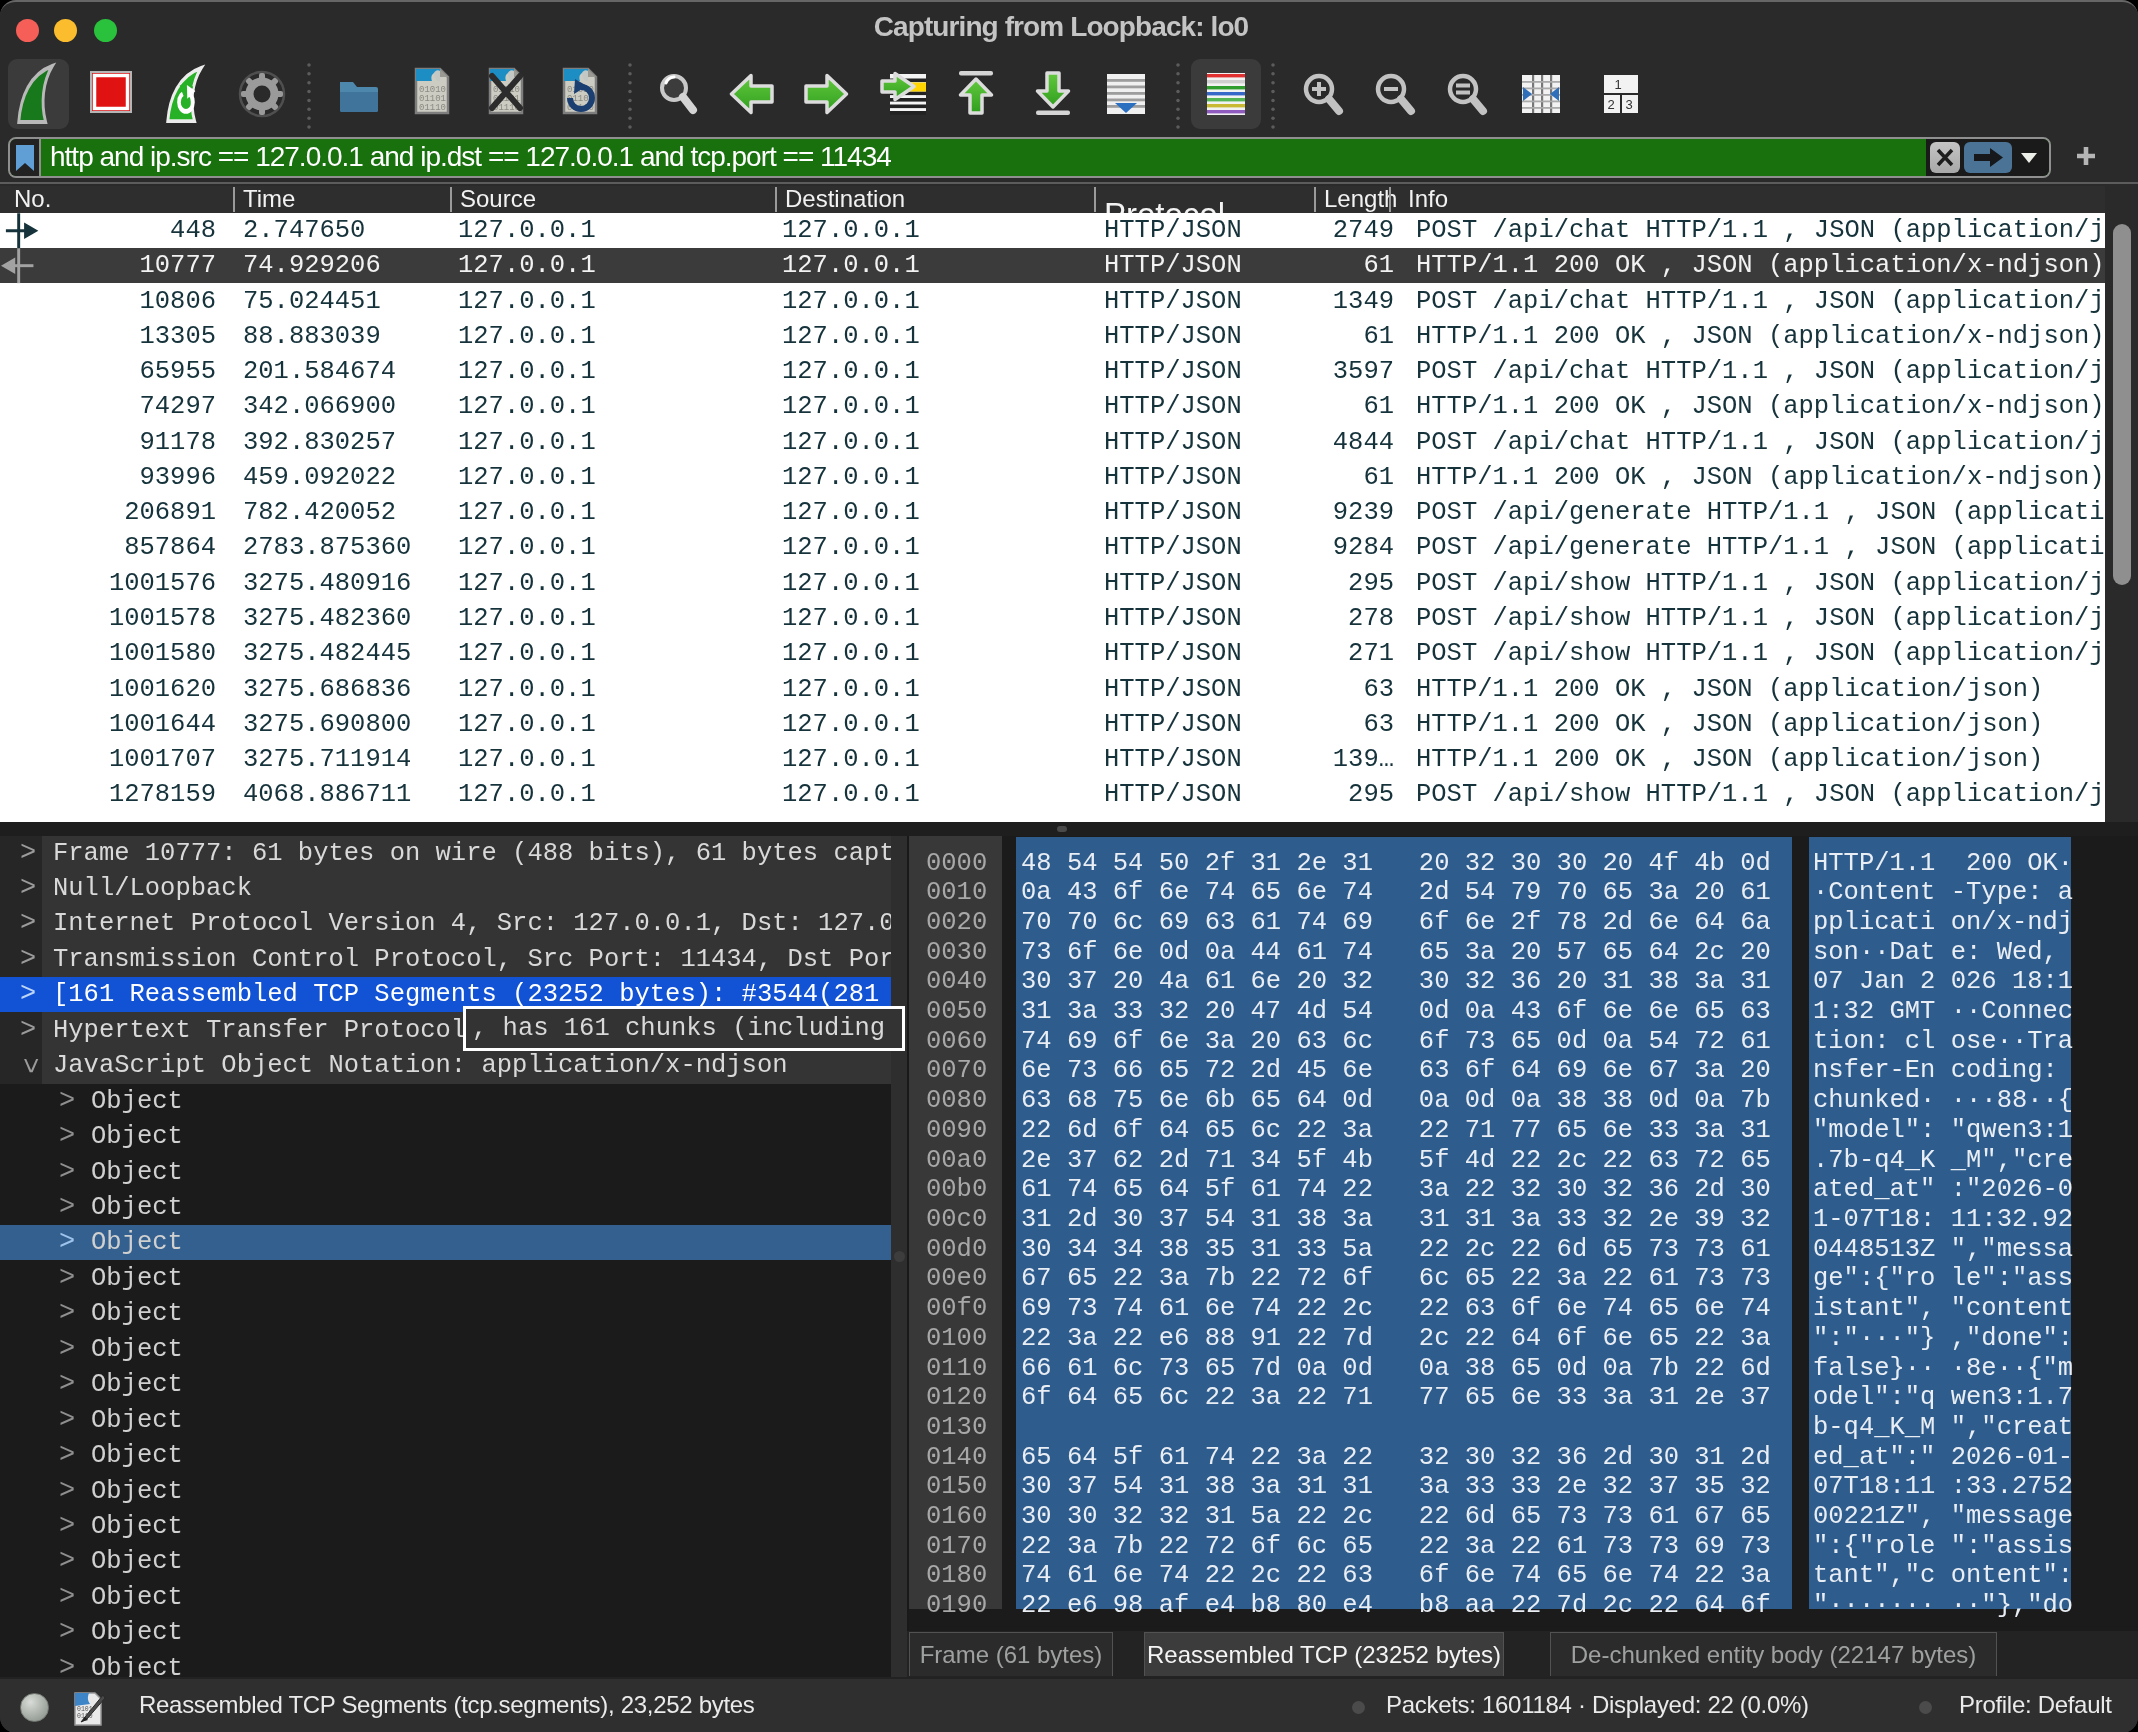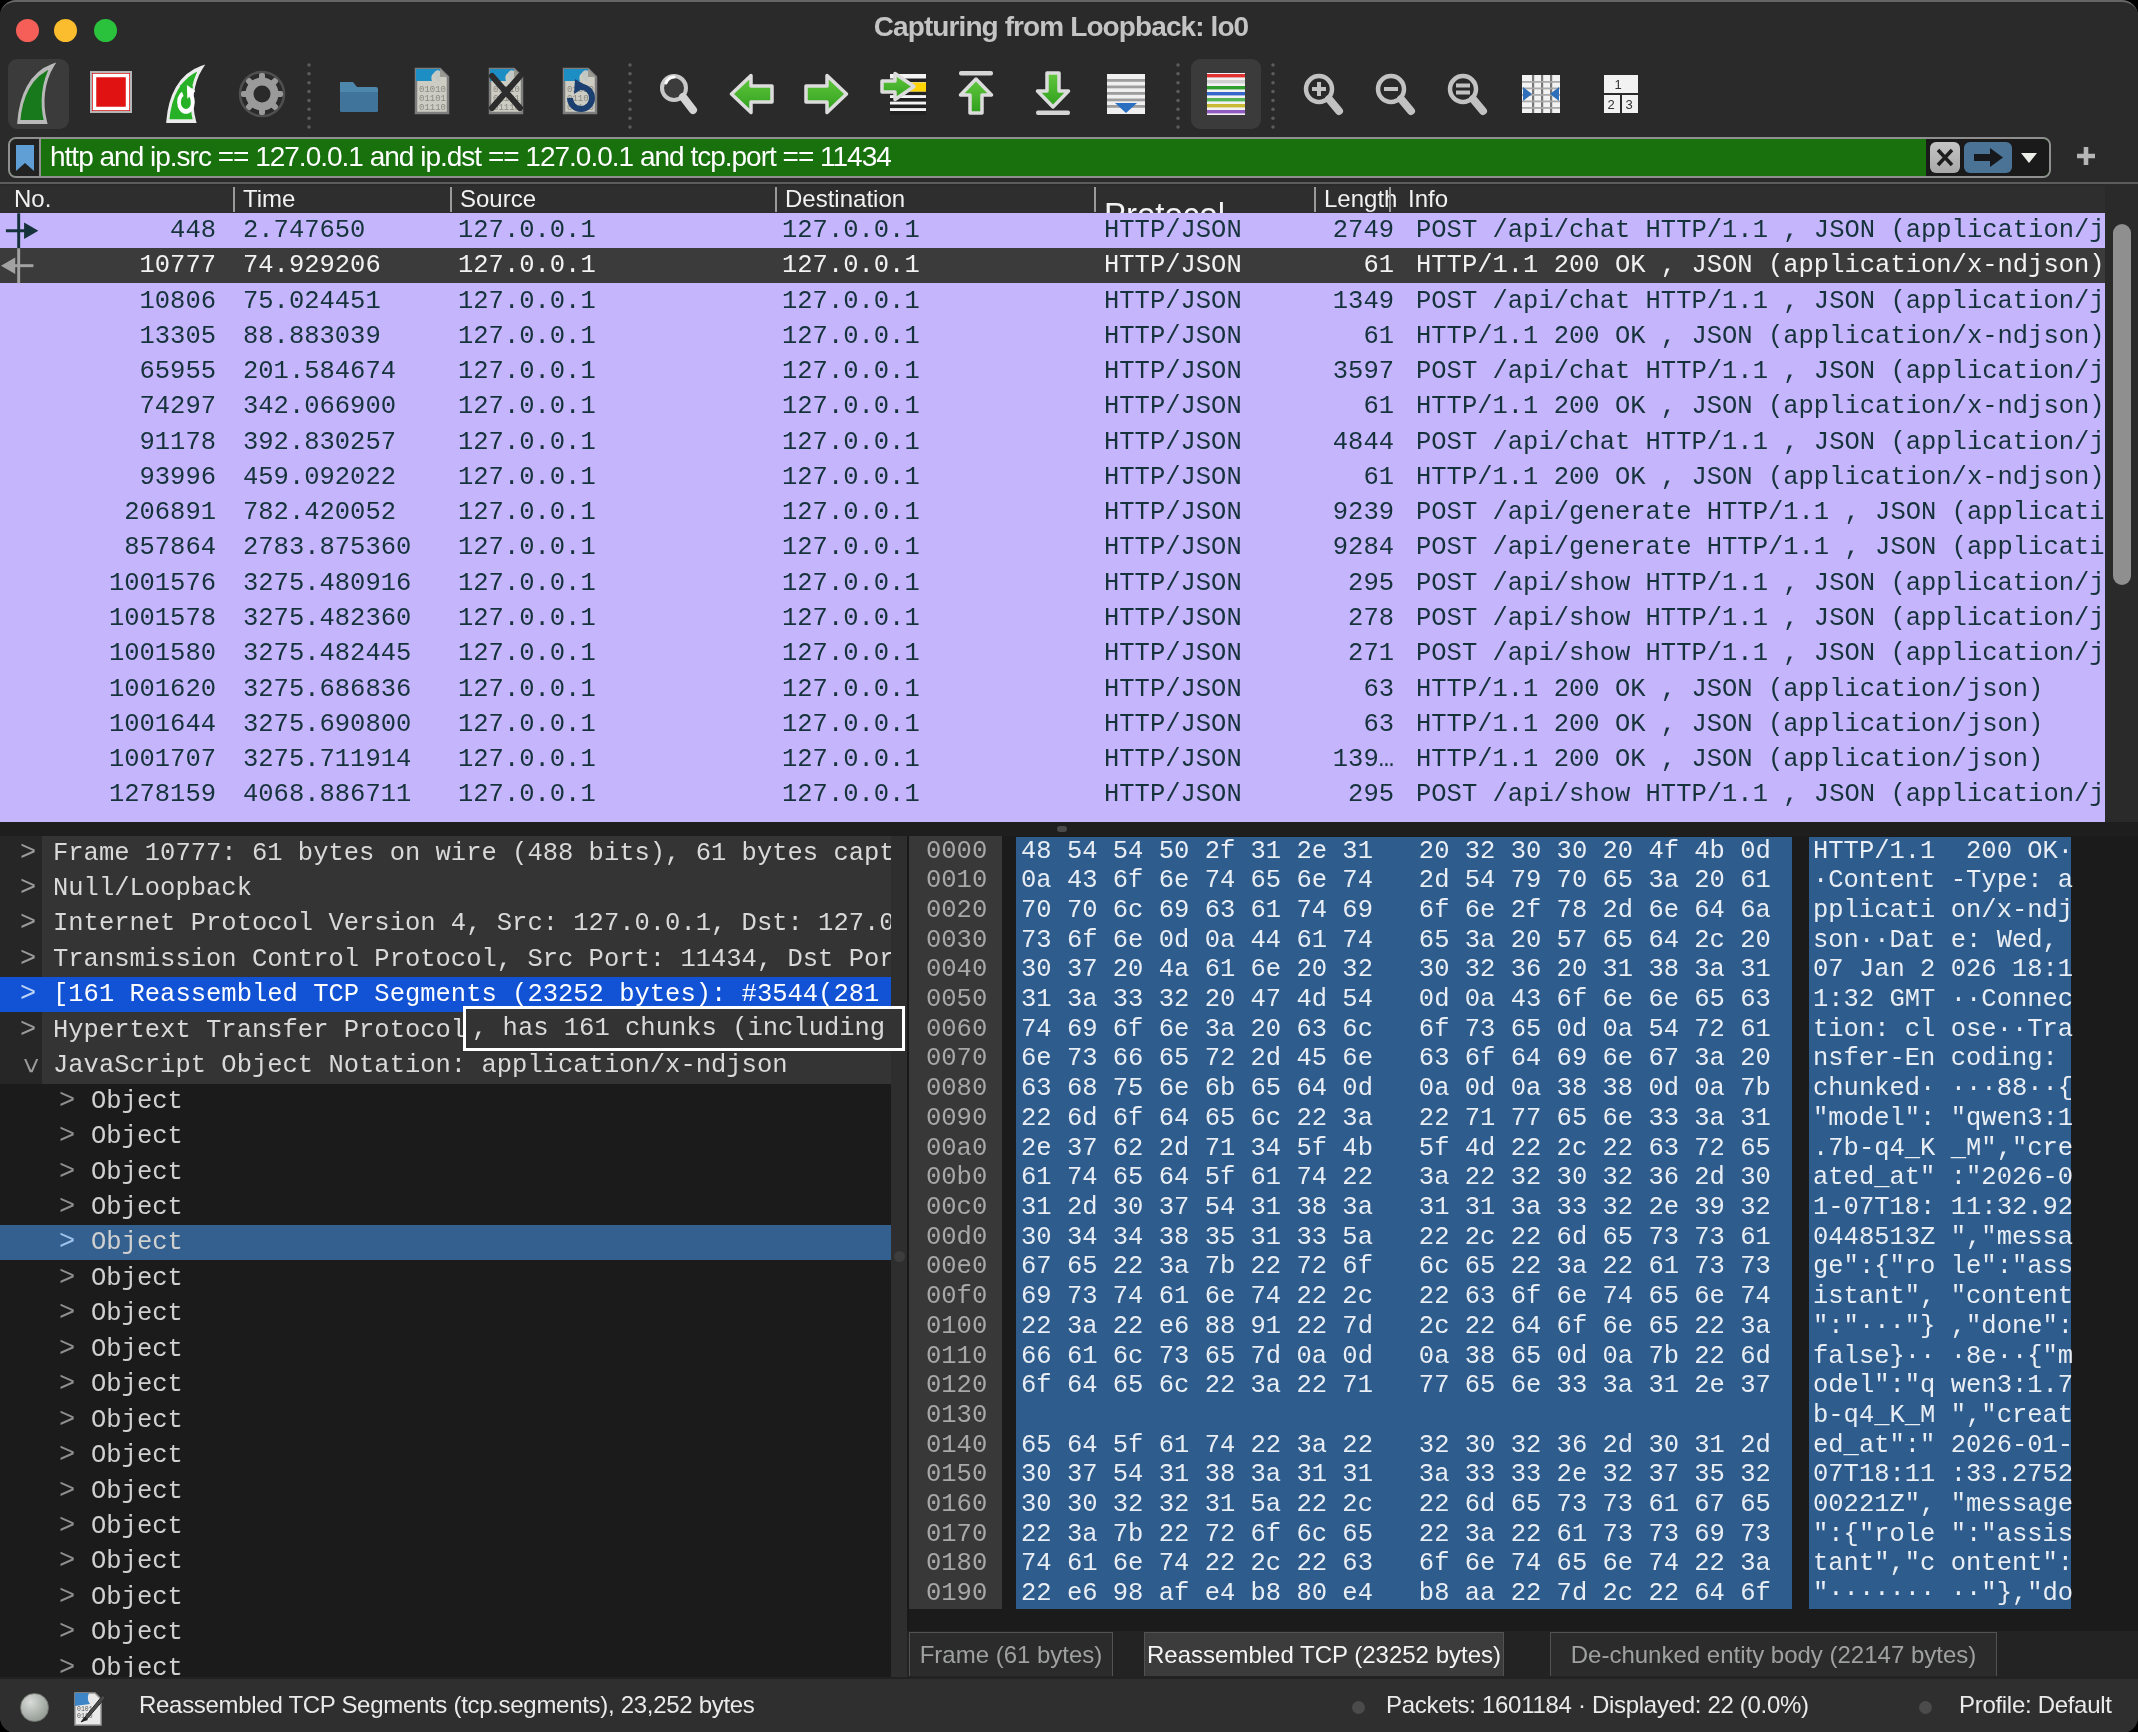--- a/index.html
+++ b/index.html
@@ -9,21 +9,21 @@
  border-radius:16px;overflow:hidden;border-top:2px solid #666;}
 .prow{position:absolute;left:0;width:2105px;height:35px;line-height:35px;color:#16333c;}
 .prow span{position:absolute;top:0;}
 .selrow{background:#3b3b3b;color:#f2f2f2;}
 
 .drow{position:absolute;left:0;width:891px;height:35px;line-height:35px;color:#d9d9d9;overflow:hidden;}
 
 .hxoff{position:absolute;left:926px;color:#a8a8a8;}
 .hxb{position:absolute;left:1021px;color:#e9eef5;}
 .hxa{position:absolute;left:1813px;color:#e9eef5;}
-.hexrow{position:absolute;height:30px;line-height:30px;width:100%;}
+.hexrow{position:absolute;height:30px;line-height:30px;width:100%;margin-top:12px;}
 .tab{position:absolute;top:1630px;height:44px;line-height:44px;text-align:center;
  font-size:24px;color:#9fa0a0;background:#2b2b2b;border:1px solid #525252;border-bottom:none;}
 </style></head>
 <body>
 <div id="win">
 
 <div class="abs" style="left:16px;top:17px;width:23px;height:23px;border-radius:50%;background:#f65f57"></div>
 <div class="abs" style="left:54px;top:17px;width:23px;height:23px;border-radius:50%;background:#fbbd2e"></div>
 <div class="abs" style="left:94px;top:17px;width:23px;height:23px;border-radius:50%;background:#2ac23c"></div>
 <div class="abs" style="left:0;top:9px;width:2122px;text-align:center;font-size:28px;font-weight:bold;color:#c4c4c4;letter-spacing:-0.9px">Capturing from Loopback: lo0</div>
@@ -288,21 +288,21 @@
       <div class="abs" style="left:1104px;top:16px;height:27px;line-height:26px;font-size:33px;color:#f2f2f2;white-space:nowrap">Protocol</div>
       <div class="abs" style="left:1324px;top:0;height:27px;line-height:26px;font-size:24px;color:#f2f2f2;white-space:nowrap">Length</div>
       <div class="abs" style="left:1408px;top:0;height:27px;line-height:26px;font-size:24px;color:#f2f2f2;white-space:nowrap">Info</div>
       <div class="abs" style="left:233px;top:1px;width:2px;height:25px;background:#9a9a9a"></div>
       <div class="abs" style="left:450px;top:1px;width:2px;height:25px;background:#9a9a9a"></div>
       <div class="abs" style="left:775px;top:1px;width:2px;height:25px;background:#9a9a9a"></div>
       <div class="abs" style="left:1094px;top:1px;width:2px;height:25px;background:#9a9a9a"></div>
       <div class="abs" style="left:1314px;top:1px;width:2px;height:25px;background:#9a9a9a"></div>
       <div class="abs" style="left:1389px;top:1px;width:2px;height:25px;background:#9a9a9a"></div>
     </div>
-    <div class="abs mono" style="left:0;top:211px;width:2105px;height:639px;background:#c4b5fd;overflow:hidden">
+    <div class="abs mono" style="left:0;top:211px;width:2105px;height:639px;background:#ffffff;overflow:hidden">
 <div class="prow" style="top:0px"><span style="left:216px;transform:translateX(-100%)">448</span><span style="left:243px">2.747650</span><span style="left:458px">127.0.0.1</span><span style="left:782px">127.0.0.1</span><span style="left:1104px">HTTP/JSON</span><span style="left:1394px;transform:translateX(-100%)">2749</span><span style="left:1416px">POST /api/chat HTTP/1.1 , JSON (application/json)</span></div>
 <div class="prow selrow" style="top:35px"><span style="left:216px;transform:translateX(-100%)">10777</span><span style="left:243px">74.929206</span><span style="left:458px">127.0.0.1</span><span style="left:782px">127.0.0.1</span><span style="left:1104px">HTTP/JSON</span><span style="left:1394px;transform:translateX(-100%)">61</span><span style="left:1416px">HTTP/1.1 200 OK , JSON (application/x-ndjson)</span></div>
 <div class="prow" style="top:71px"><span style="left:216px;transform:translateX(-100%)">10806</span><span style="left:243px">75.024451</span><span style="left:458px">127.0.0.1</span><span style="left:782px">127.0.0.1</span><span style="left:1104px">HTTP/JSON</span><span style="left:1394px;transform:translateX(-100%)">1349</span><span style="left:1416px">POST /api/chat HTTP/1.1 , JSON (application/json)</span></div>
 <div class="prow" style="top:106px"><span style="left:216px;transform:translateX(-100%)">13305</span><span style="left:243px">88.883039</span><span style="left:458px">127.0.0.1</span><span style="left:782px">127.0.0.1</span><span style="left:1104px">HTTP/JSON</span><span style="left:1394px;transform:translateX(-100%)">61</span><span style="left:1416px">HTTP/1.1 200 OK , JSON (application/x-ndjson)</span></div>
 <div class="prow" style="top:141px"><span style="left:216px;transform:translateX(-100%)">65955</span><span style="left:243px">201.584674</span><span style="left:458px">127.0.0.1</span><span style="left:782px">127.0.0.1</span><span style="left:1104px">HTTP/JSON</span><span style="left:1394px;transform:translateX(-100%)">3597</span><span style="left:1416px">POST /api/chat HTTP/1.1 , JSON (application/json)</span></div>
 <div class="prow" style="top:176px"><span style="left:216px;transform:translateX(-100%)">74297</span><span style="left:243px">342.066900</span><span style="left:458px">127.0.0.1</span><span style="left:782px">127.0.0.1</span><span style="left:1104px">HTTP/JSON</span><span style="left:1394px;transform:translateX(-100%)">61</span><span style="left:1416px">HTTP/1.1 200 OK , JSON (application/x-ndjson)</span></div>
 <div class="prow" style="top:212px"><span style="left:216px;transform:translateX(-100%)">91178</span><span style="left:243px">392.830257</span><span style="left:458px">127.0.0.1</span><span style="left:782px">127.0.0.1</span><span style="left:1104px">HTTP/JSON</span><span style="left:1394px;transform:translateX(-100%)">4844</span><span style="left:1416px">POST /api/chat HTTP/1.1 , JSON (application/json)</span></div>
 <div class="prow" style="top:247px"><span style="left:216px;transform:translateX(-100%)">93996</span><span style="left:243px">459.092022</span><span style="left:458px">127.0.0.1</span><span style="left:782px">127.0.0.1</span><span style="left:1104px">HTTP/JSON</span><span style="left:1394px;transform:translateX(-100%)">61</span><span style="left:1416px">HTTP/1.1 200 OK , JSON (application/x-ndjson)</span></div>
 <div class="prow" style="top:282px"><span style="left:216px;transform:translateX(-100%)">206891</span><span style="left:243px">782.420052</span><span style="left:458px">127.0.0.1</span><span style="left:782px">127.0.0.1</span><span style="left:1104px">HTTP/JSON</span><span style="left:1394px;transform:translateX(-100%)">9239</span><span style="left:1416px">POST /api/generate HTTP/1.1 , JSON (application/json)</span></div>
 <div class="prow" style="top:317px"><span style="left:216px;transform:translateX(-100%)">857864</span><span style="left:243px">2783.875360</span><span style="left:458px">127.0.0.1</span><span style="left:782px">127.0.0.1</span><span style="left:1104px">HTTP/JSON</span><span style="left:1394px;transform:translateX(-100%)">9284</span><span style="left:1416px">POST /api/generate HTTP/1.1 , JSON (application/json)</span></div>

